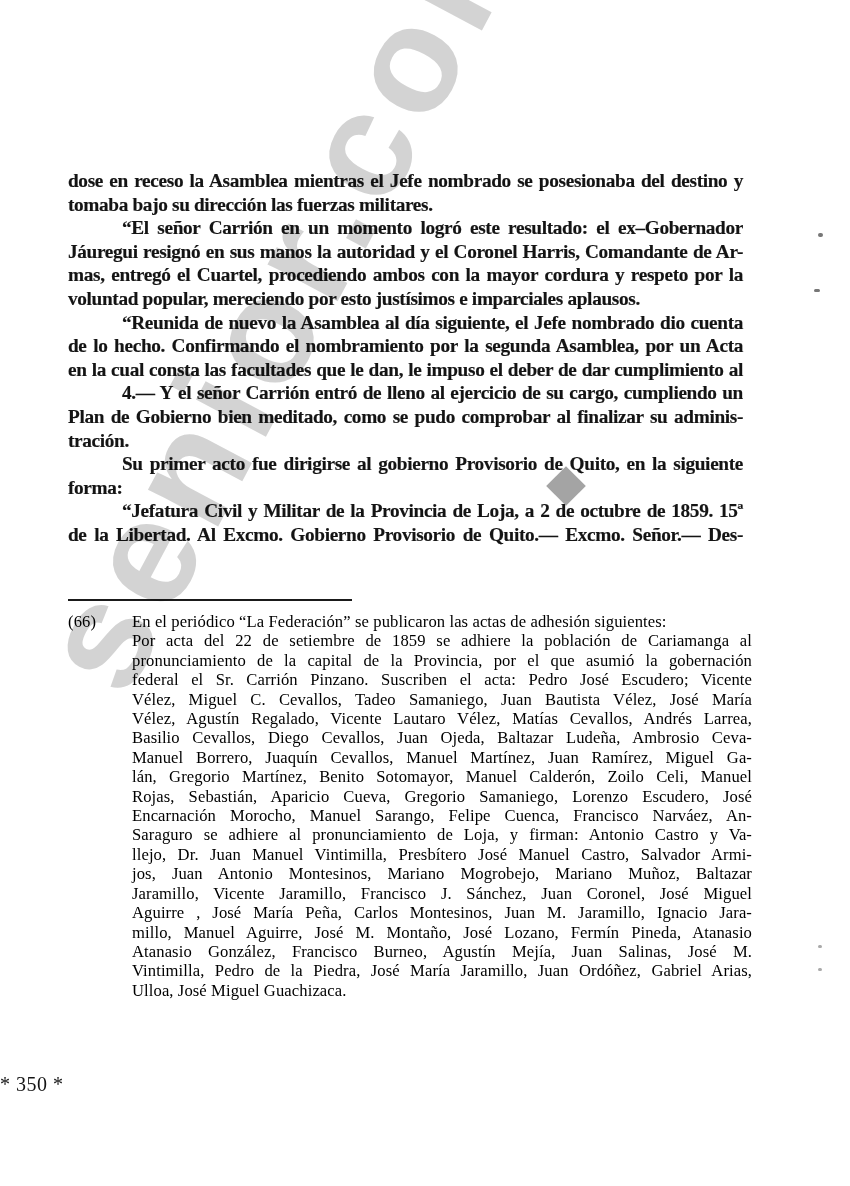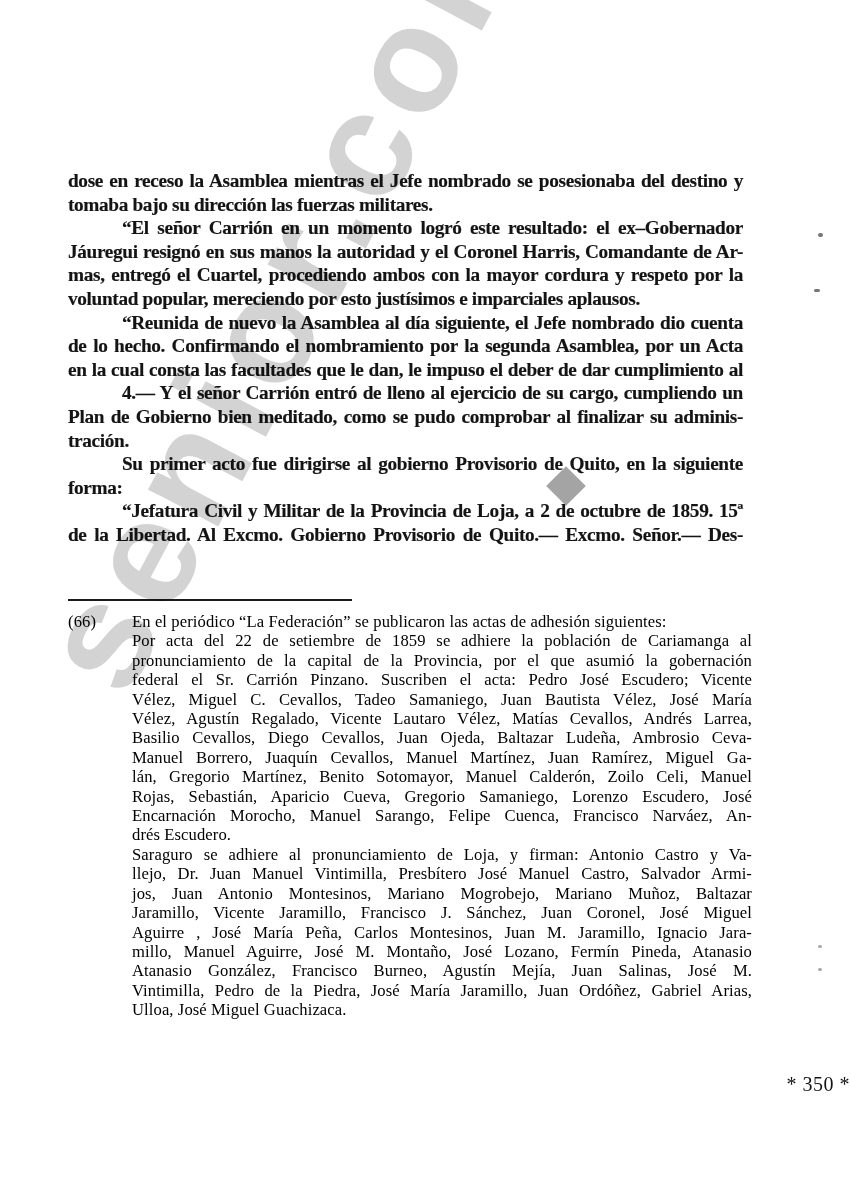--- a/index.html
+++ b/index.html
@@ -21,21 +21,21 @@
     .notes {
       position: absolute; left: 68px; top: 612px; width: 684px;
       font-size: 16.6px; line-height: 19.4px; letter-spacing: 0.1px; color: #000000;
     }
     .fn-row { display: flex; }
     .fn-num { width: 64px; flex: none; }
     .fn-body { flex: 1; }
     .notes .line { letter-spacing: 0.1px; }
     .notes .cont { margin-left: 64px; }
     .pagenum {
-      position: absolute; left: 0; width: 850px; top: 1073px; text-align: right;
+      position: absolute; left: 0; width: 850px; top: 1073px; text-align: left;
       font-size: 20px; letter-spacing: 0.5px;
     }
     .watermark {
       position: absolute; left: 80px; top: 590px; width: 900px;
       transform: rotate(-62deg); transform-origin: left center;
       font-family: "Liberation Sans", "DejaVu Sans", sans-serif; font-weight: bold;
       font-size: 150px; color: rgba(150,150,150,0.42); letter-spacing: 10px; white-space: nowrap;
       pointer-events: none; mix-blend-mode: multiply;
     }
     .wm-diamond {
@@ -79,21 +79,20 @@
       <span class="line">Por acta del 22 de setiembre de 1859 se adhiere la población de Cariamanga al</span>
       <span class="line">pronunciamiento de la capital de la Provincia, por el que asumió la gobernación</span>
       <span class="line">federal el Sr. Carrión Pinzano.  Suscriben el acta:  Pedro José Escudero;  Vicente</span>
       <span class="line">Vélez, Miguel C. Cevallos, Tadeo Samaniego, Juan Bautista Vélez, José María</span>
       <span class="line">Vélez, Agustín Regalado, Vicente Lautaro Vélez, Matías Cevallos, Andrés Larrea,</span>
       <span class="line">Basilio Cevallos, Diego Cevallos, Juan Ojeda, Baltazar Ludeña, Ambrosio Ceva-</span>
       <span class="line">Manuel Borrero, Juaquín Cevallos, Manuel Martínez, Juan Ramírez,  Miguel Ga-</span>
       <span class="line">lán, Gregorio Martínez, Benito Sotomayor, Manuel Calderón, Zoilo Celi, Manuel</span>
       <span class="line">Rojas, Sebastián, Aparicio Cueva, Gregorio Samaniego, Lorenzo Escudero, José</span>
       <span class="line">Encarnación Morocho, Manuel Sarango, Felipe Cuenca, Francisco Narváez, An-</span>
-      <span class="line last">drés Escudero.</span>
       <span class="line">Saraguro se adhiere al pronunciamiento de Loja, y firman:  Antonio Castro y Va-</span>
       <span class="line">llejo, Dr. Juan Manuel Vintimilla, Presbítero José Manuel Castro, Salvador Armi-</span>
       <span class="line">jos, Juan Antonio Montesinos, Mariano Mogrobejo, Mariano Muñoz, Baltazar</span>
       <span class="line">Jaramillo, Vicente Jaramillo, Francisco J. Sánchez, Juan Coronel, José Miguel</span>
       <span class="line">Aguirre , José María Peña, Carlos Montesinos, Juan M. Jaramillo, Ignacio Jara-</span>
       <span class="line">millo, Manuel Aguirre, José M. Montaño, José Lozano, Fermín Pineda, Atanasio</span>
       <span class="line">Atanasio González, Francisco Burneo, Agustín Mejía, Juan Salinas, José M.</span>
       <span class="line">Vintimilla, Pedro de la Piedra, José María Jaramillo, Juan Ordóñez, Gabriel Arias,</span>
       <span class="line last">Ulloa, José Miguel Guachizaca.</span>
     </div>

